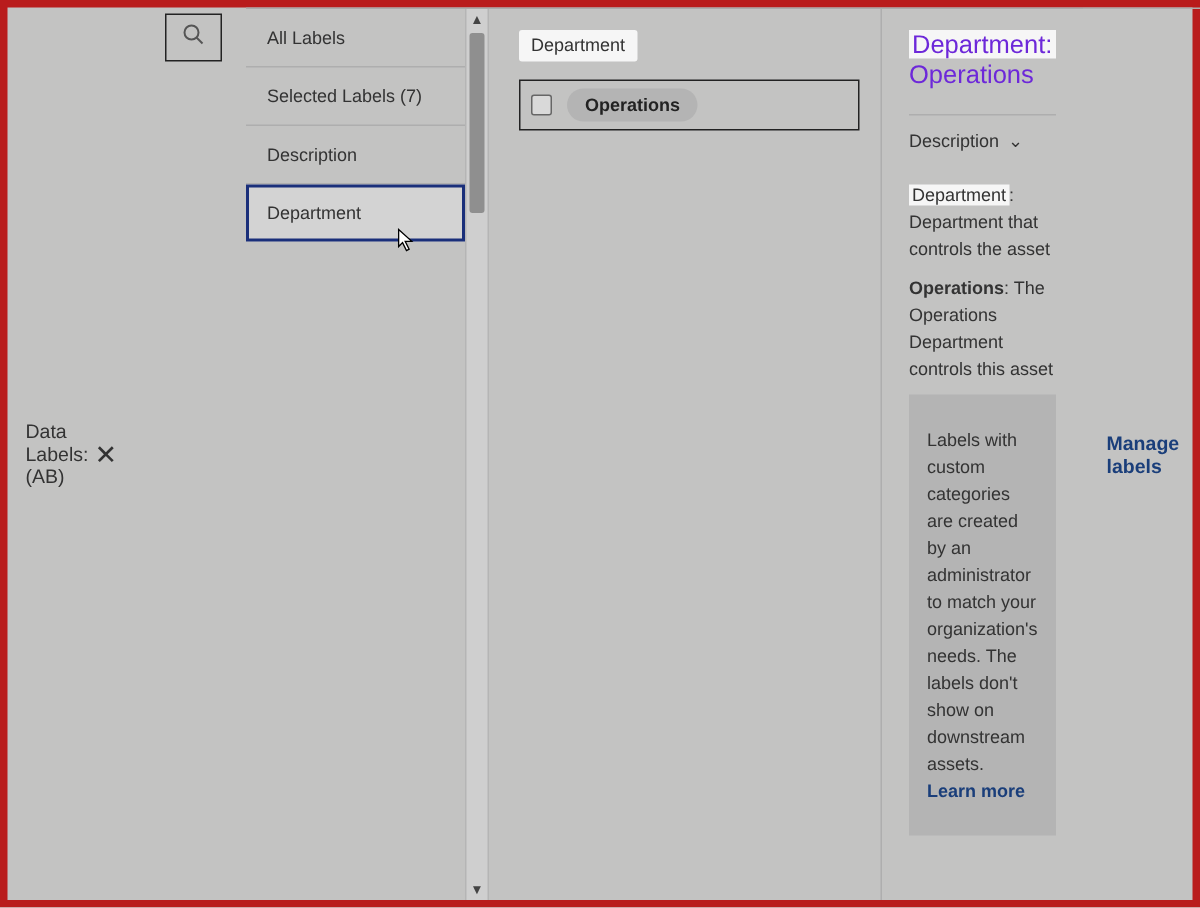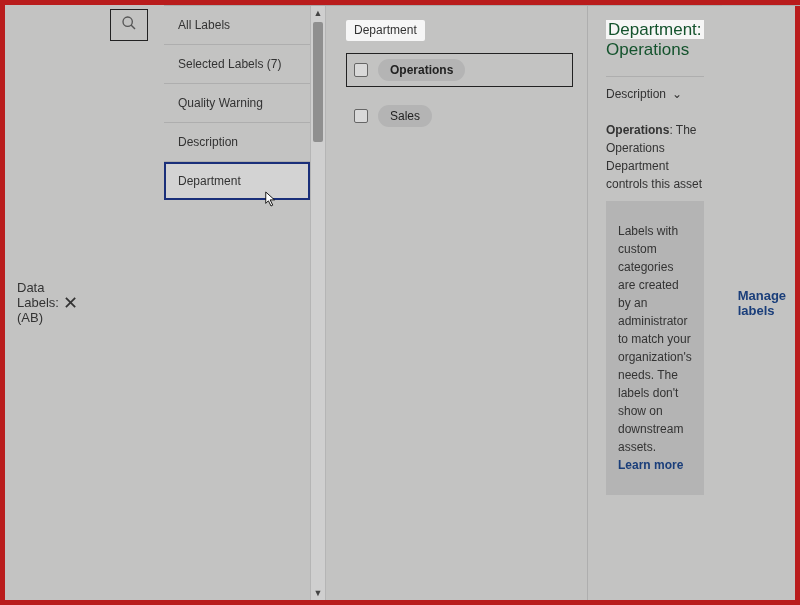--- a/index.html
+++ b/index.html
@@ -112,21 +112,21 @@
     padding: 4px 12px;
     font-size: 12px;
     color: #222;
   }
   .opt-row.selected .opt-pill { font-weight: 600; }
   .detail {
     flex: 1;
     padding: 14px 18px 14px 18px;
   }
   .detail h2 {
-    font-size: 17px; font-weight: 400; color: #14532d;
+    font-size: 17px; font-weight: 400; color: #6d28d9;
     margin-bottom: 16px;
   }
   .detail h2 .hl { background: #f6f6f6; padding: 0 2px; }
   .detail-divider { border-top: 1px solid #aeaeae; margin-bottom: 10px; }
   .desc-toggle {
     font-size: 12px; color: #333;
     display: flex; align-items: center; gap: 6px;
     cursor: pointer;
     margin-bottom: 20px;
   }
@@ -185,21 +185,20 @@
         </svg>
       </span>
     </div>
   </div>
 
   <div class="body">
 
     <div class="sidebar">
       <div class="nav-item">All Labels</div>
       <div class="nav-item">Selected Labels (7)</div>
-      <div class="nav-item">Quality Warning</div>
       <div class="nav-item">Description</div>
       <div class="nav-item selected">
         <span>Department</span>
         <svg class="cursor-svg" viewBox="0 0 16 20">
           <path d="M2 2 L2 15 L5 12 L8 18 L10 17 L7 11 L12 11 Z" fill="#fff" stroke="#000" stroke-width="1"></path>
         </svg>
       </div>
     </div>
 
     <div class="scroll-col">
@@ -208,38 +207,37 @@
       <div class="scroll-spacer"></div>
       <span class="scroll-arrow">▼</span>
     </div>
 
     <div class="middle">
       <span class="label-chip">Department</span>
 
       <div class="opt-row selected">
         <div class="checkbox"></div>
         <span class="opt-pill">Operations</span>
-      </div>
-      <div class="opt-row">
-        <div class="checkbox"></div>
-        <span class="opt-pill">Sales</span>
       </div>
     </div>
 
     <div class="detail">
       <h2>
         <span class="hl">Department:</span>
         <span>Operations</span>
       </h2>
       <div class="detail-divider"></div>
       <div class="desc-toggle">
         <span>Description</span>
         <span>⌄</span>
       </div>
       <div class="desc-line">
+        <span class="hl">Department</span><span>: Department that controls the asset</span>
+      </div>
+      <div class="desc-line">
         <b>Operations</b><span>: The Operations Department controls this asset</span>
       </div>
       <div class="info-box">
         <span>Labels with custom categories are created by an administrator to match your organization's needs. The labels don't show on downstream assets. </span><span class="link">Learn more</span>
       </div>
     </div>
 
   </div>
 
   <div class="footer">

